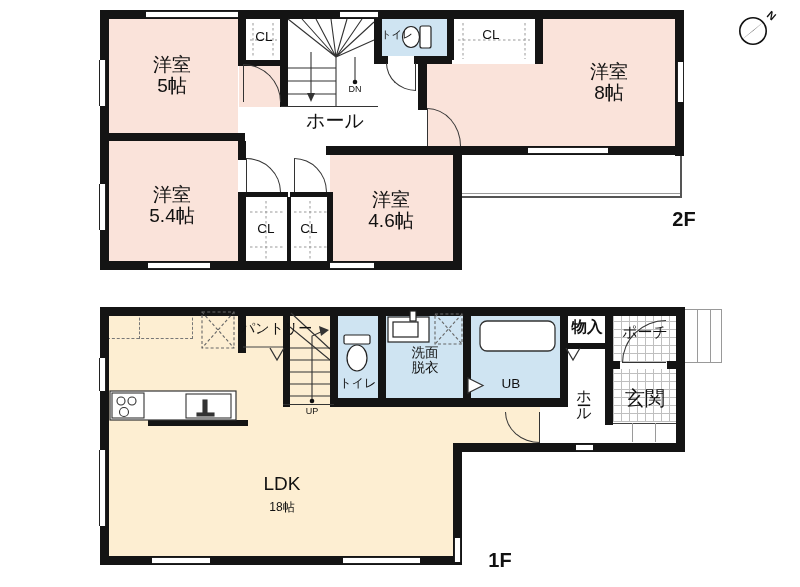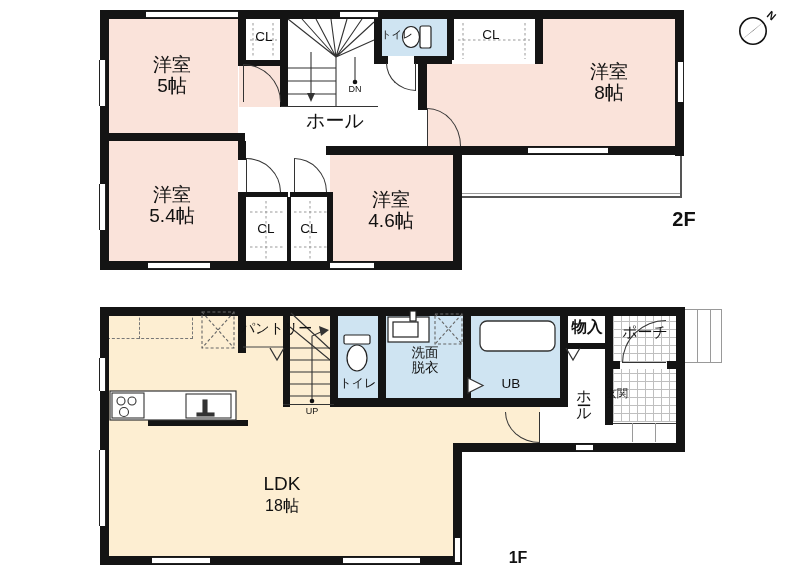--- a/index.html
+++ b/index.html
@@ -233,29 +233,29 @@
   <div class="lb" style="left:380px;top:29px;width:34px;font-size:10.5px;">トイレ</div>
   <div class="lb" style="left:249px;top:29px;width:30px;font-size:13.5px;">CL</div>
   <div class="lb" style="left:476px;top:27px;width:30px;font-size:13.5px;">CL</div>
   <div class="lb" style="left:251px;top:221px;width:30px;font-size:13.5px;">CL</div>
   <div class="lb" style="left:294px;top:221px;width:30px;font-size:13.5px;">CL</div>
   <div class="lb" style="left:344px;top:84px;width:22px;font-size:9px;">DN</div>
   <div class="lb" style="left:660px;top:208px;width:48px;font-size:20px;font-weight:600;">2F</div>
 
   <div class="lb" style="left:222px;top:473px;width:120px;font-size:19px;">
     <span>LDK</span><br>
-    <span style="font-size:16px;">18帖</span>
+    <span style="font-size:12px;">18帖</span>
   </div>
   <div class="lb" style="left:336px;top:377px;width:44px;font-size:12px;">トイレ</div>
   <div class="lb" style="left:395px;top:345px;width:60px;font-size:13.5px;">
     <span>洗面</span><br>
     <span>脱衣</span>
   </div>
   <div class="lb" style="left:495px;top:376px;width:32px;font-size:13.5px;">UB</div>
   <div class="lb" style="left:566px;top:318px;width:42px;font-size:15.5px;font-weight:600;">物入</div>
   <div class="lb vtxt" style="left:572px;top:364px;width:20px;height:66px;font-size:15px;">ホール</div>
-  <div class="lb" style="left:584px;top:387px;width:66px;font-size:11px;">玄関</div>
+  <div class="lb" style="left:612px;top:387px;width:66px;font-size:20px;">玄関</div>
   <div class="lb" style="left:612px;top:324px;width:66px;font-size:15px;">ポーチ</div>
   <div class="lb" style="left:241px;top:321px;width:46px;font-size:14px;">パントリー</div>
   <div class="lb" style="left:301px;top:406px;width:22px;font-size:9px;">UP</div>
-  <div class="lb" style="left:494px;top:549px;width:48px;font-size:16px;font-weight:600;">1F</div>
+  <div class="lb" style="left:476px;top:549px;width:48px;font-size:20px;font-weight:600;">1F</div>
 
 </div>
 
 </body></html>

